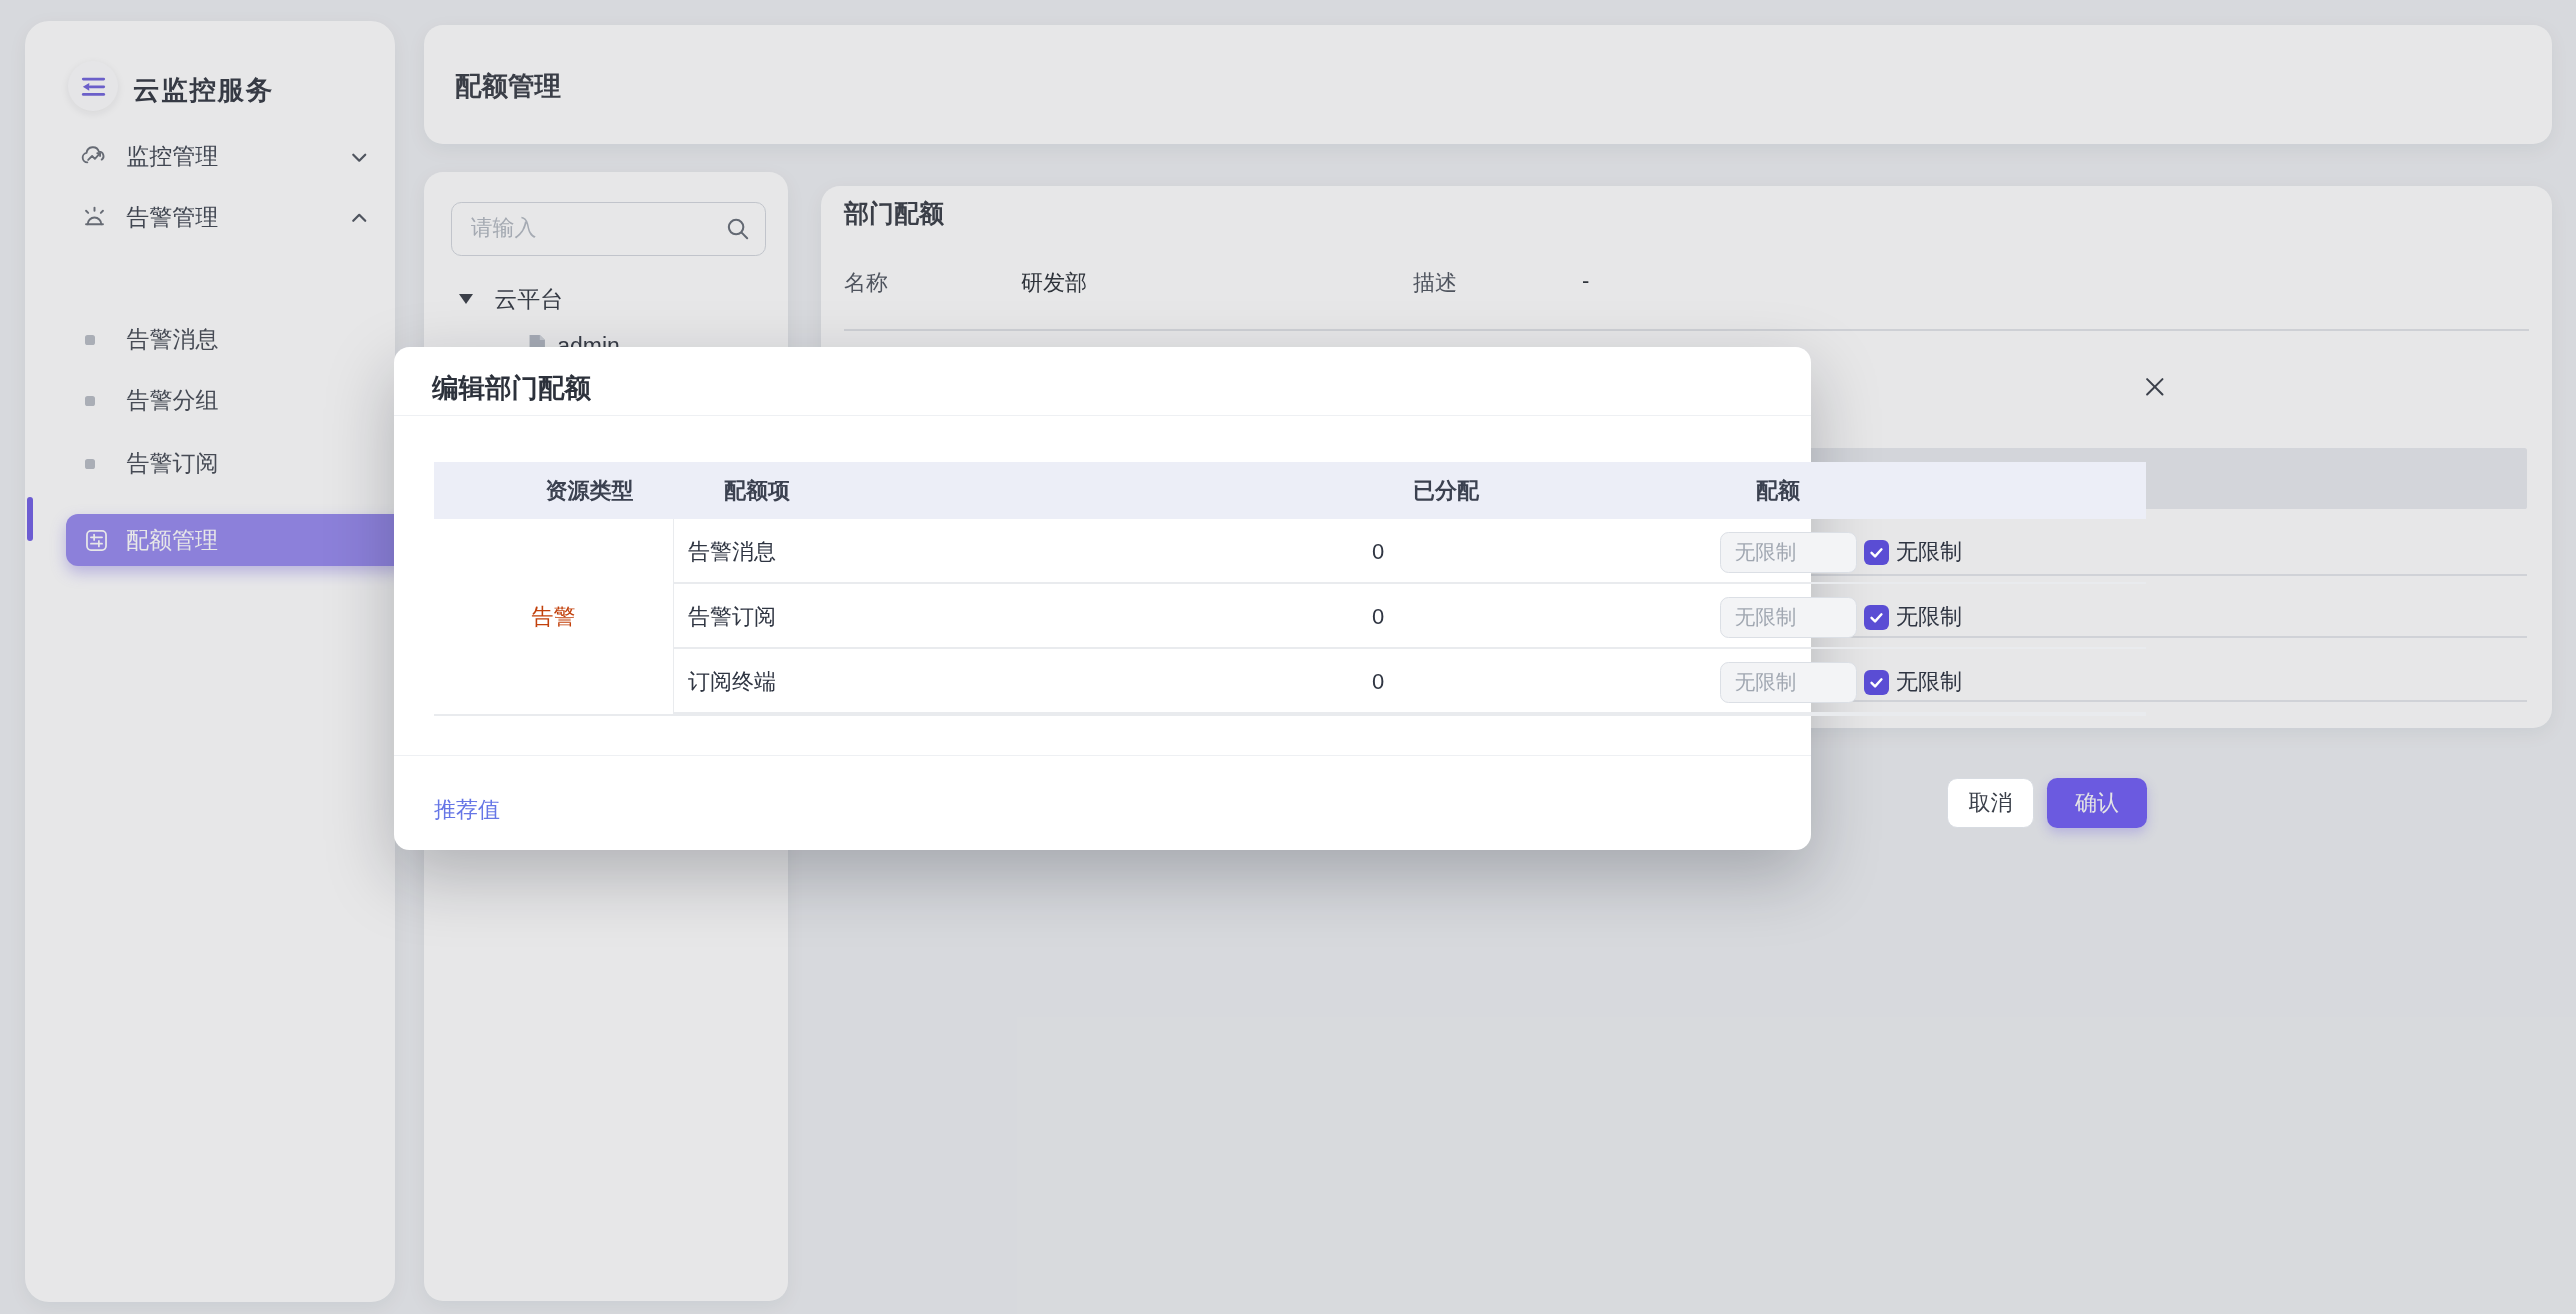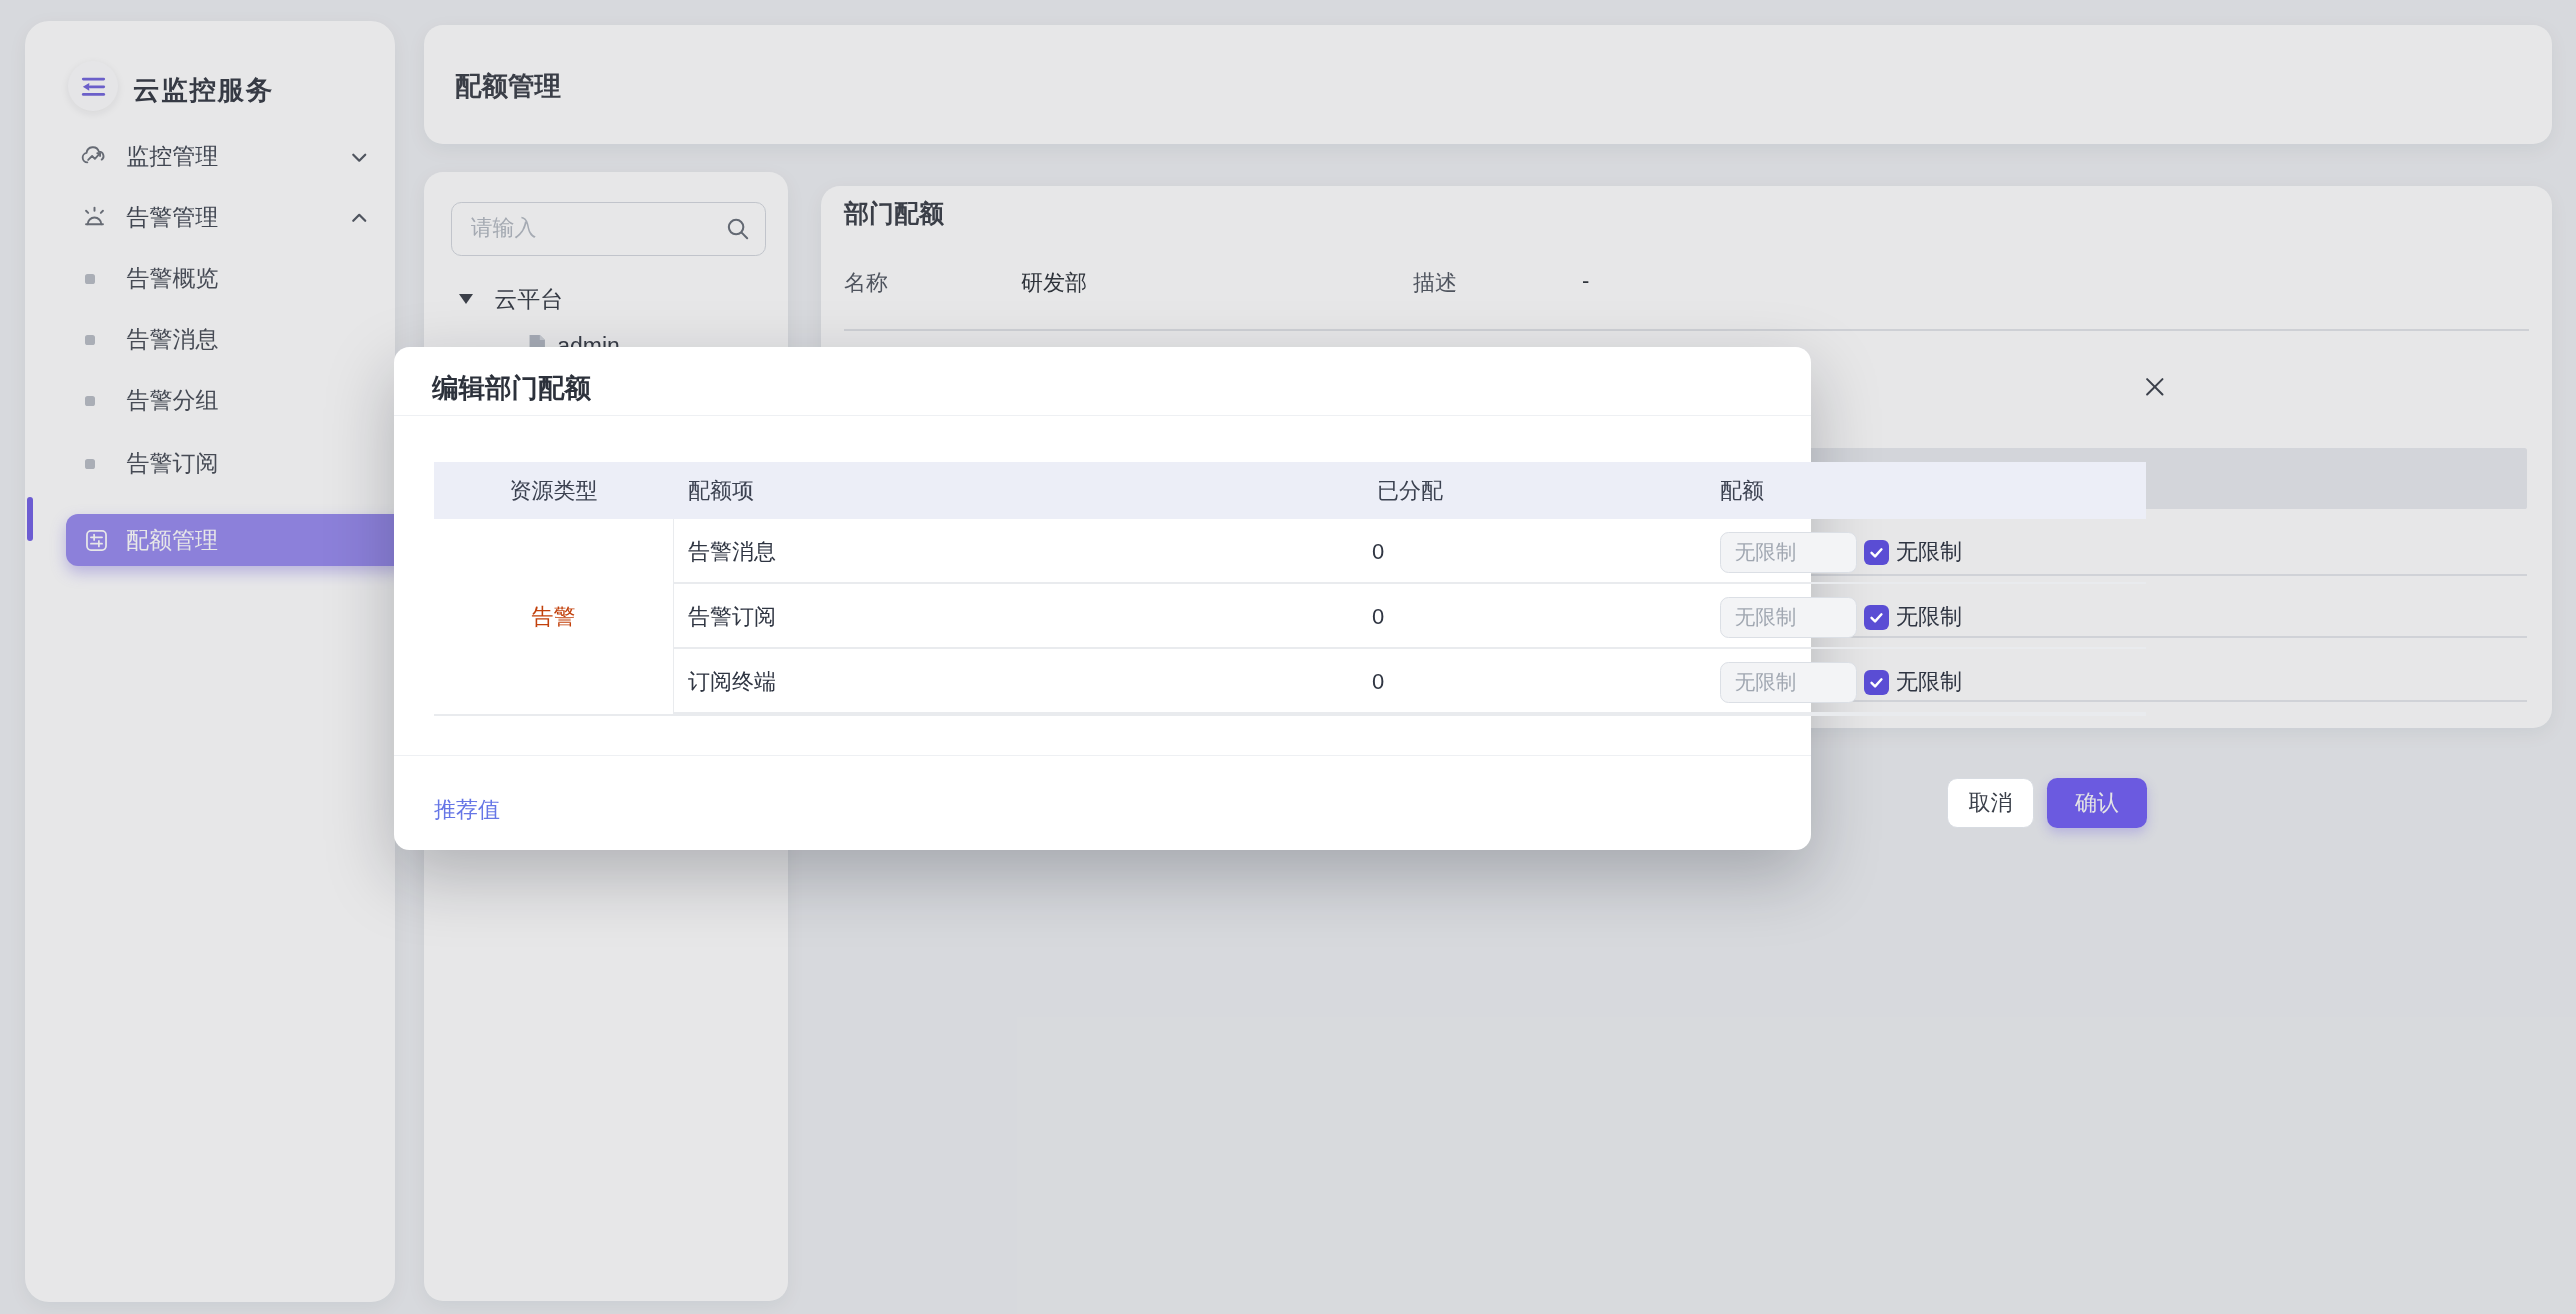--- a/index.html
+++ b/index.html
@@ -63,21 +63,21 @@
   .overlay{position:absolute;inset:0;background:rgba(18,20,28,.10);z-index:50;}
   .modal{position:absolute;left:394px;top:347px;width:1417px;height:503px;background:#fff;border-radius:15.4px;
     box-shadow:0 25.6px 68px rgba(15,18,30,.25);z-index:100;}
   .modal-title{position:absolute;left:38px;top:23px;font-size:26.5px;font-weight:700;color:#2c313b;}
   .modal-close{position:absolute;left:1741px;top:20.5px;width:39px;height:39px;display:flex;align-items:center;justify-content:center;
     color:#3c414b;cursor:pointer;}
   .modal-head-divider{position:absolute;left:0;top:68px;width:100%;height:0.9px;background:#eef0f3;}
 
   .qtable{position:absolute;left:40px;top:115px;width:1712px;}
   .qhead{position:absolute;left:0;top:0;width:100%;height:57px;background:#eceef7;display:flex;align-items:center;}
-  .qh{font-size:22px;font-weight:400;color:#3b4150;}
+  .qh{font-size:22px;font-weight:700;color:#3b4150;padding-left:36px;}
   .qh.c1{position:absolute;left:0;width:239px;text-align:center;}
   .qh.c2{position:absolute;left:254px;}
   .qh.c3{position:absolute;left:943px;}
   .qh.c4{position:absolute;left:1286px;}
   .qrows{position:absolute;left:0;top:57px;width:100%;height:195px;}
   .qrow{position:absolute;left:0;width:100%;height:65px;}
   .qrow.r0{top:0;} .qrow.r1{top:65px;} .qrow.r2{top:130px;}
   .qrow .row-line{position:absolute;left:239px;right:0;bottom:0;height:1.7px;background:#e9ebee;}
   .qrows .table-bottom{position:absolute;left:0;bottom:-1.7px;width:100%;height:1.7px;background:#e9ebee;}
   .rescol{position:absolute;left:0;top:0;width:239px;height:195px;border-right:1.7px solid #e9ebee;
@@ -144,24 +144,20 @@
         </svg>
       </span>
       <span class="mi-label">监控管理</span>
       <span class="chev">
         <svg width="20.5" height="20.5" viewBox="0 0 24 24" fill="none" stroke="currentColor" stroke-width="2.6" stroke-linecap="round" stroke-linejoin="round">
           <polyline points="5,9 12,16 19,9"></polyline>
         </svg>
       </span>
     </div>
 
-    <div class="sub" style="top:231px;">
-      <span class="bullet"></span>
-      <span class="sub-label">告警概览</span>
-    </div>
     <div class="sub" style="top:292px;">
       <span class="bullet"></span>
       <span class="sub-label">告警消息</span>
     </div>
     <div class="sub" style="top:353px;">
       <span class="bullet"></span>
       <span class="sub-label">告警分组</span>
     </div>
     <div class="sub" style="top:416px;">
       <span class="bullet"></span>

